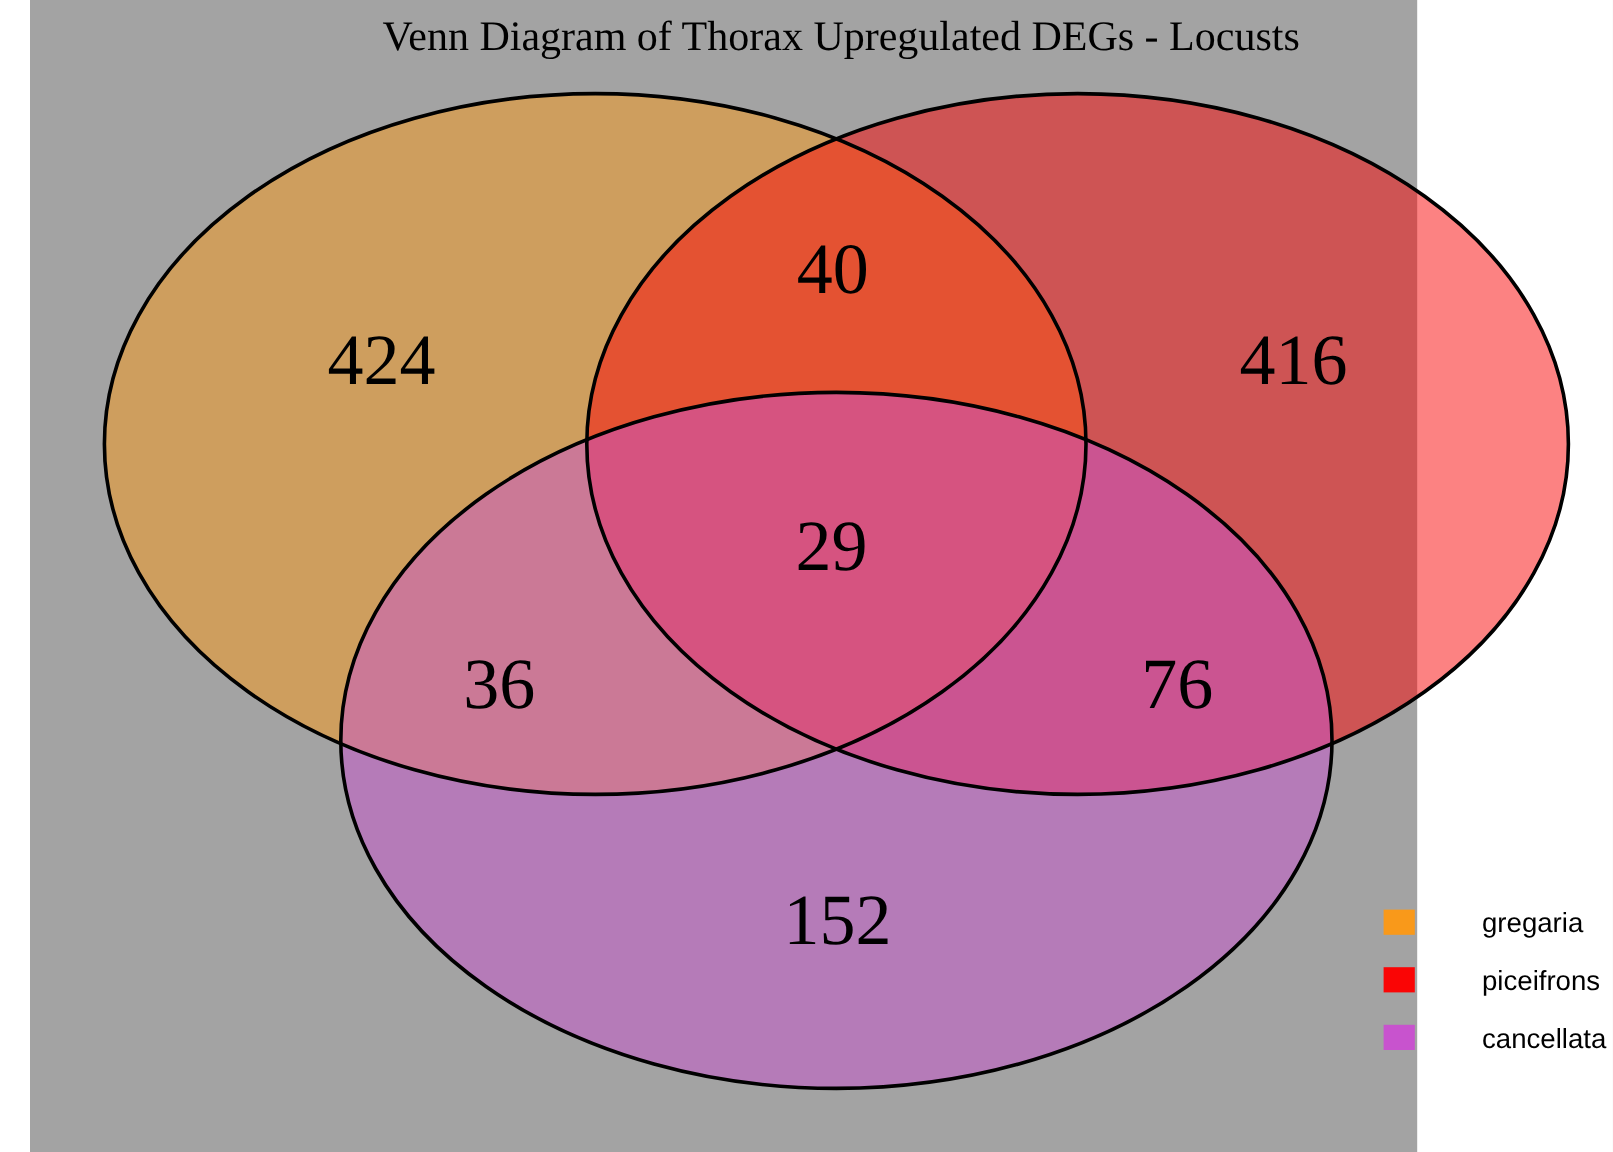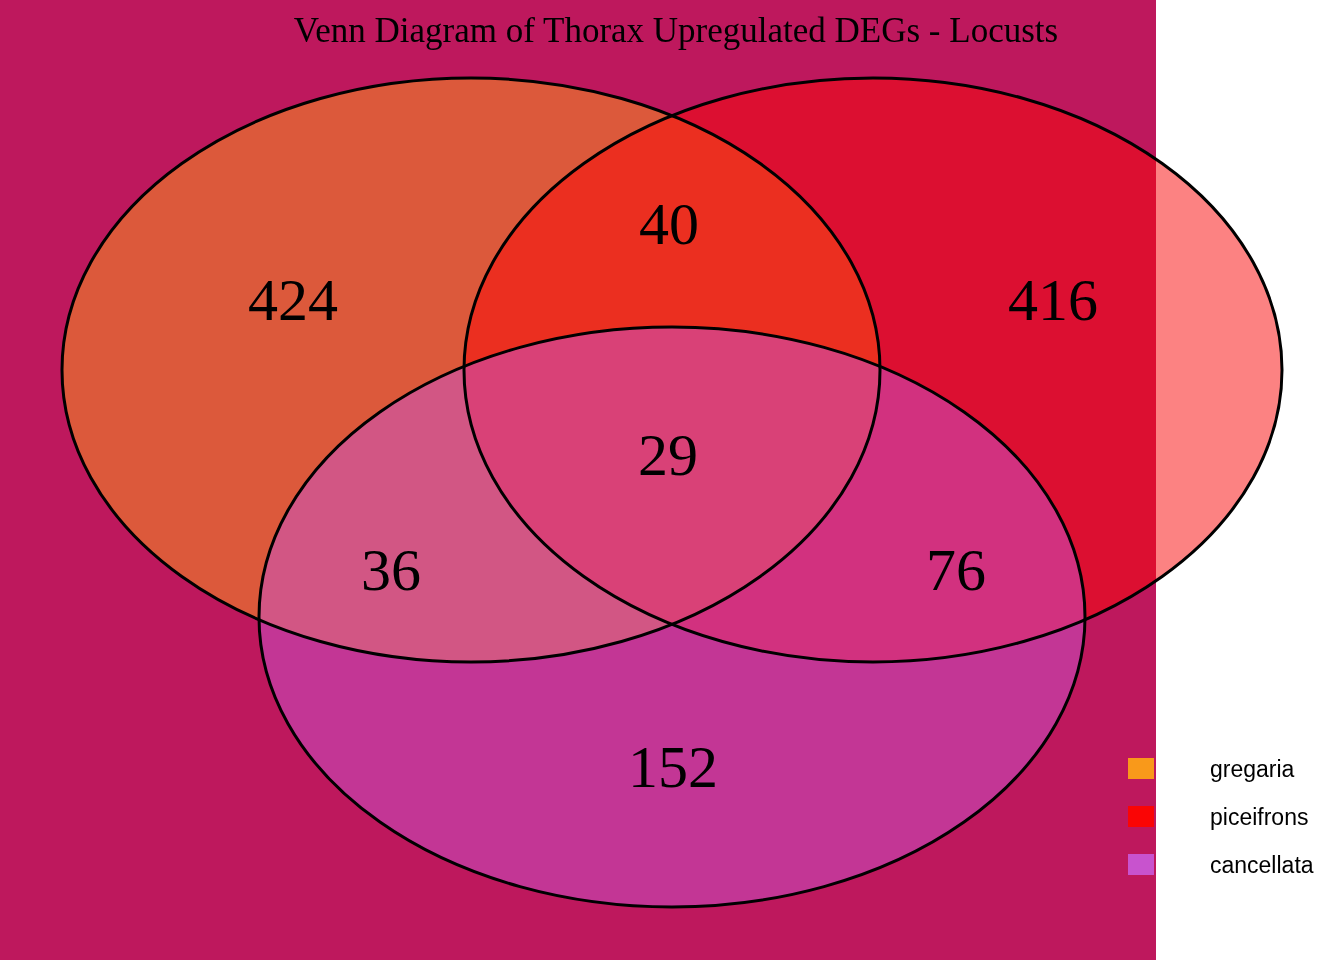--- a/index.html
+++ b/index.html
@@ -7,21 +7,22 @@
     padding: 0;
     background: #ffffff;
     width: 1344px;
     height: 960px;
     overflow: hidden;
   }
   .stage {
     position: relative;
     width: 1156px;
     height: 960px;
-    background: #be185d;
+    background: #a3a3a3;
+    margin-left: 25px;
   }
   svg { display: block; }
   .title-text {
     font-family: "Liberation Serif", serif;
     font-size: 35px;
     fill: #000000;
   }
   .region-count {
     font-family: "Liberation Serif", serif;
     font-size: 60px;

